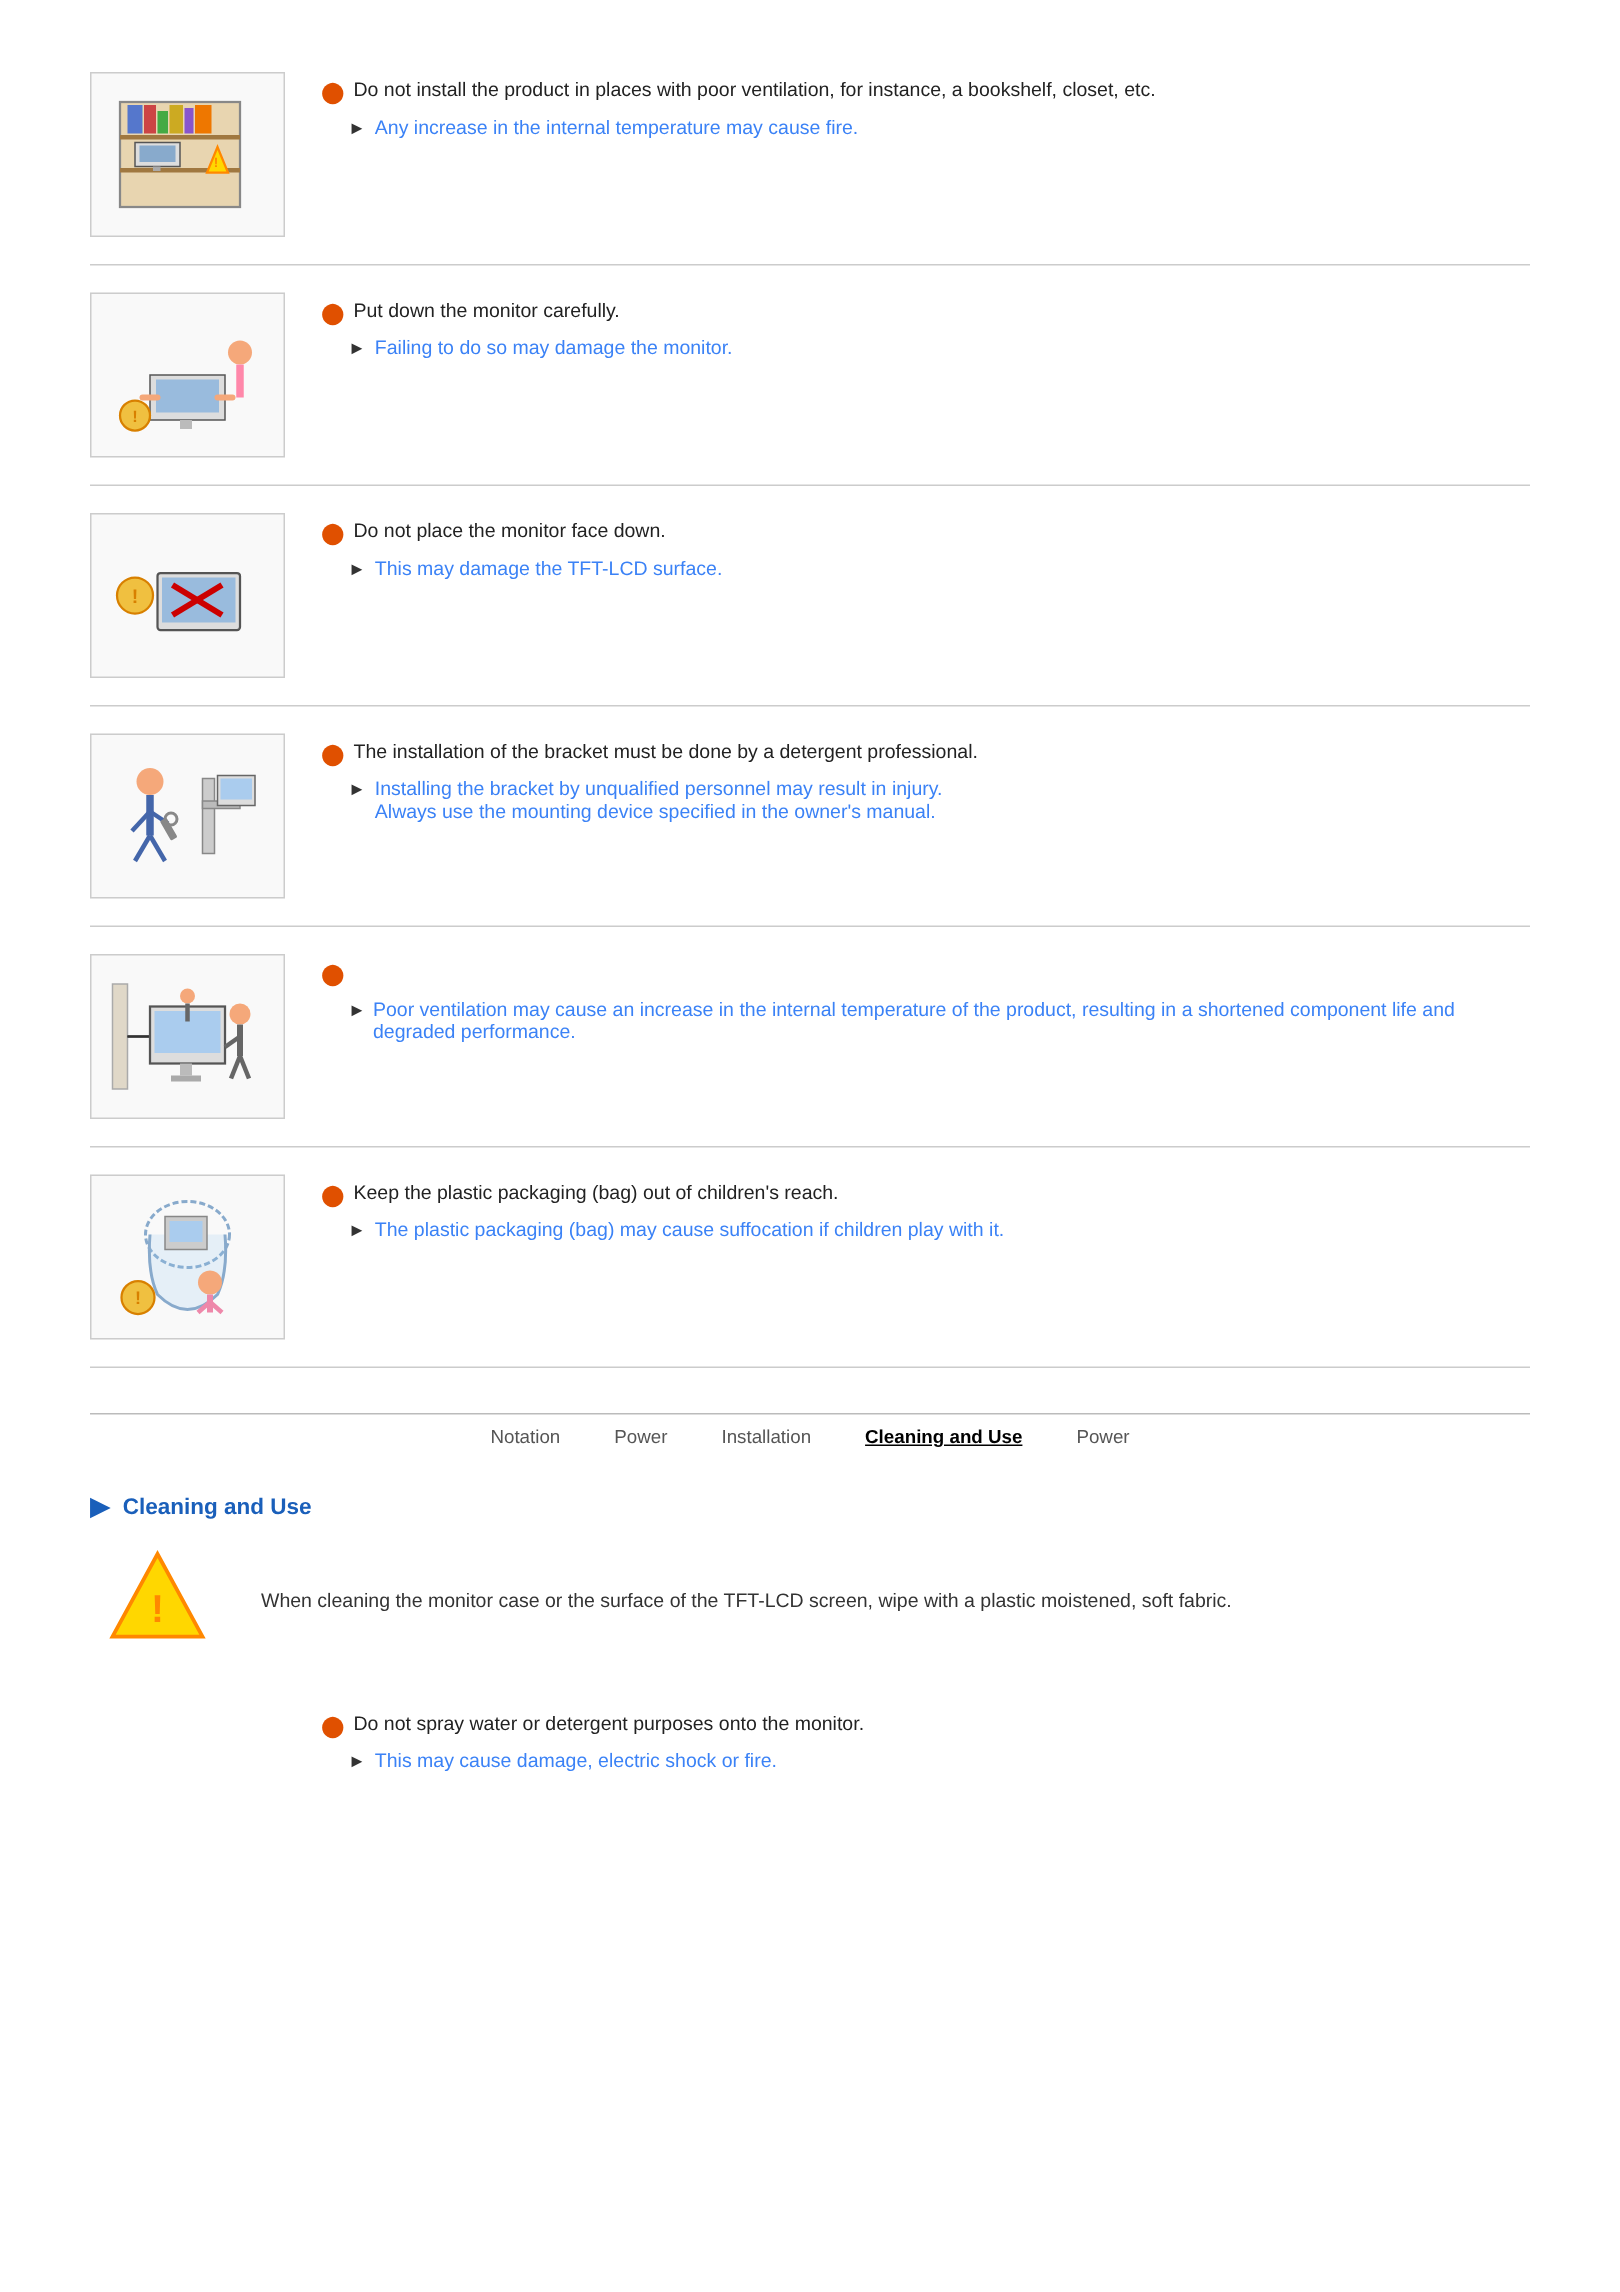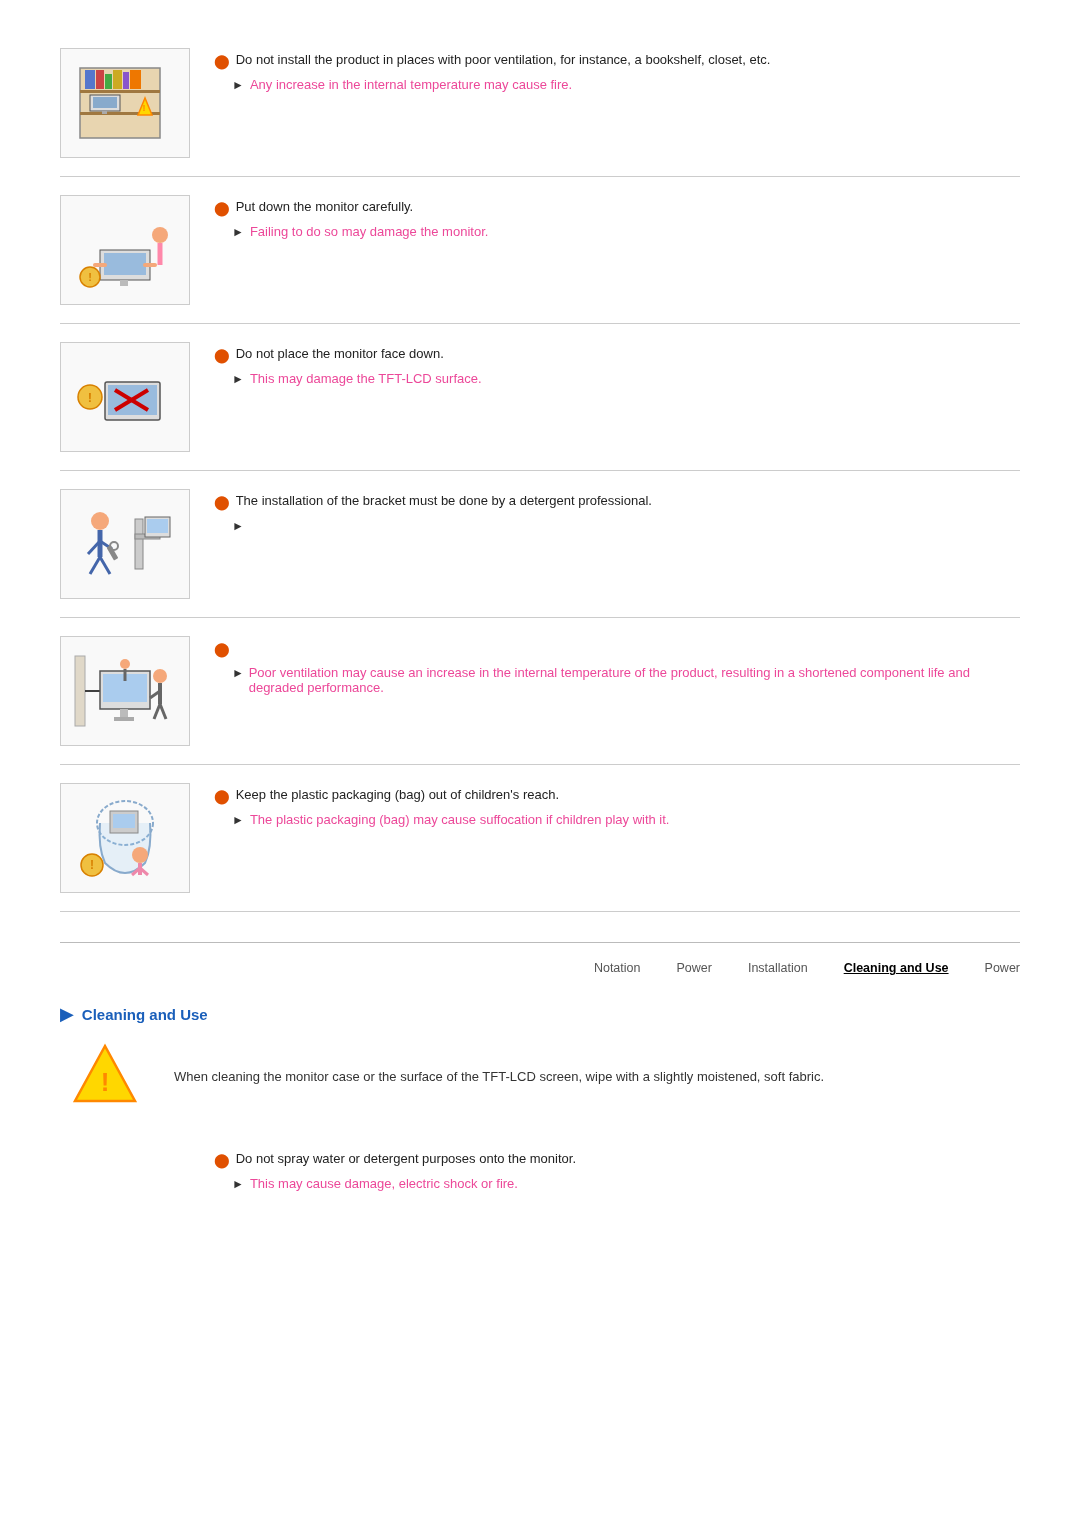--- a/index.html
+++ b/index.html
@@ -63,30 +63,30 @@
     .sub-item {
       display: flex;
       align-items: flex-start;
       gap: 6px;
       margin-left: 18px;
       margin-top: 4px;
       color: #444;
     }
 
     .sub-item-text {
-      color: #ec4899;
+      color: #3b82f6;
     }
 
     
     .nav-bar {
       display: flex;
-      justify-content: flex-end;
+      justify-content: center;
       align-items: center;
       gap: 36px;
-      padding: 18px 0 12px 0;
+      padding: 8px 0 12px 0;
       border-top: 1px solid #bbb;
       margin-top: 30px;
       margin-bottom: 10px;
     }
 
     .nav-item {
       font-size: 12.5px;
       color: #555;
       cursor: pointer;
     }
@@ -252,20 +252,21 @@
       <rect x="77" y="20" width="21" height="14" fill="#aaccee"></rect>
     </svg>
   </div>
   <div class="instruction-content">
     <div class="instruction-main">
       <span class="bullet-orange">⬤</span>
       <span>The installation of the bracket must be done by a detergent professional.</span>
     </div>
     <div class="sub-item">
       <span class="bullet-arrow">►</span>
+      <span class="sub-item-text">Installing the bracket by unqualified personnel may result in injury.<br>Always use the mounting device specified in the owner's manual.</span>
     </div>
   </div>
 </div>
 
 <div class="instruction-block">
   <div class="instruction-image">
     <svg class="illus" viewBox="0 0 110 90" xmlns="http://www.w3.org/2000/svg">
 
       <rect x="5" y="10" width="10" height="70" fill="#e0d8c8" stroke="#aaa" stroke-width="1"></rect>
 
@@ -345,21 +346,21 @@
   </div>
 
   <div class="intro-block">
     <div style="width:90px; min-width:90px; display:flex; align-items:center; justify-content:center;">
       <svg width="70" height="70" viewBox="0 0 70 70" xmlns="http://www.w3.org/2000/svg">
         <polygon points="35,5 65,60 5,60" fill="#FFD700" stroke="#FF8800" stroke-width="2.5"></polygon>
         <text x="35" y="50" font-size="26" font-weight="bold" fill="#FF8800" text-anchor="middle">!</text>
       </svg>
     </div>
     <div class="intro-text">
-      <span>When cleaning the monitor case or the surface of the TFT-LCD screen, wipe with a slightly moistened, soft fabric.</span>
+      <span>When cleaning the monitor case or the surface of the TFT-LCD screen, wipe with a plastic moistened, soft fabric.</span>
     </div>
   </div>
 
   <div class="instruction-block" style="border-bottom: none; padding-top: 6px;">
     <div style="width:130px; min-width:130px;"></div>
     <div class="instruction-content">
       <div class="instruction-main">
         <span class="bullet-orange">⬤</span>
         <span>Do not spray water or detergent purposes onto the monitor.</span>
       </div>

